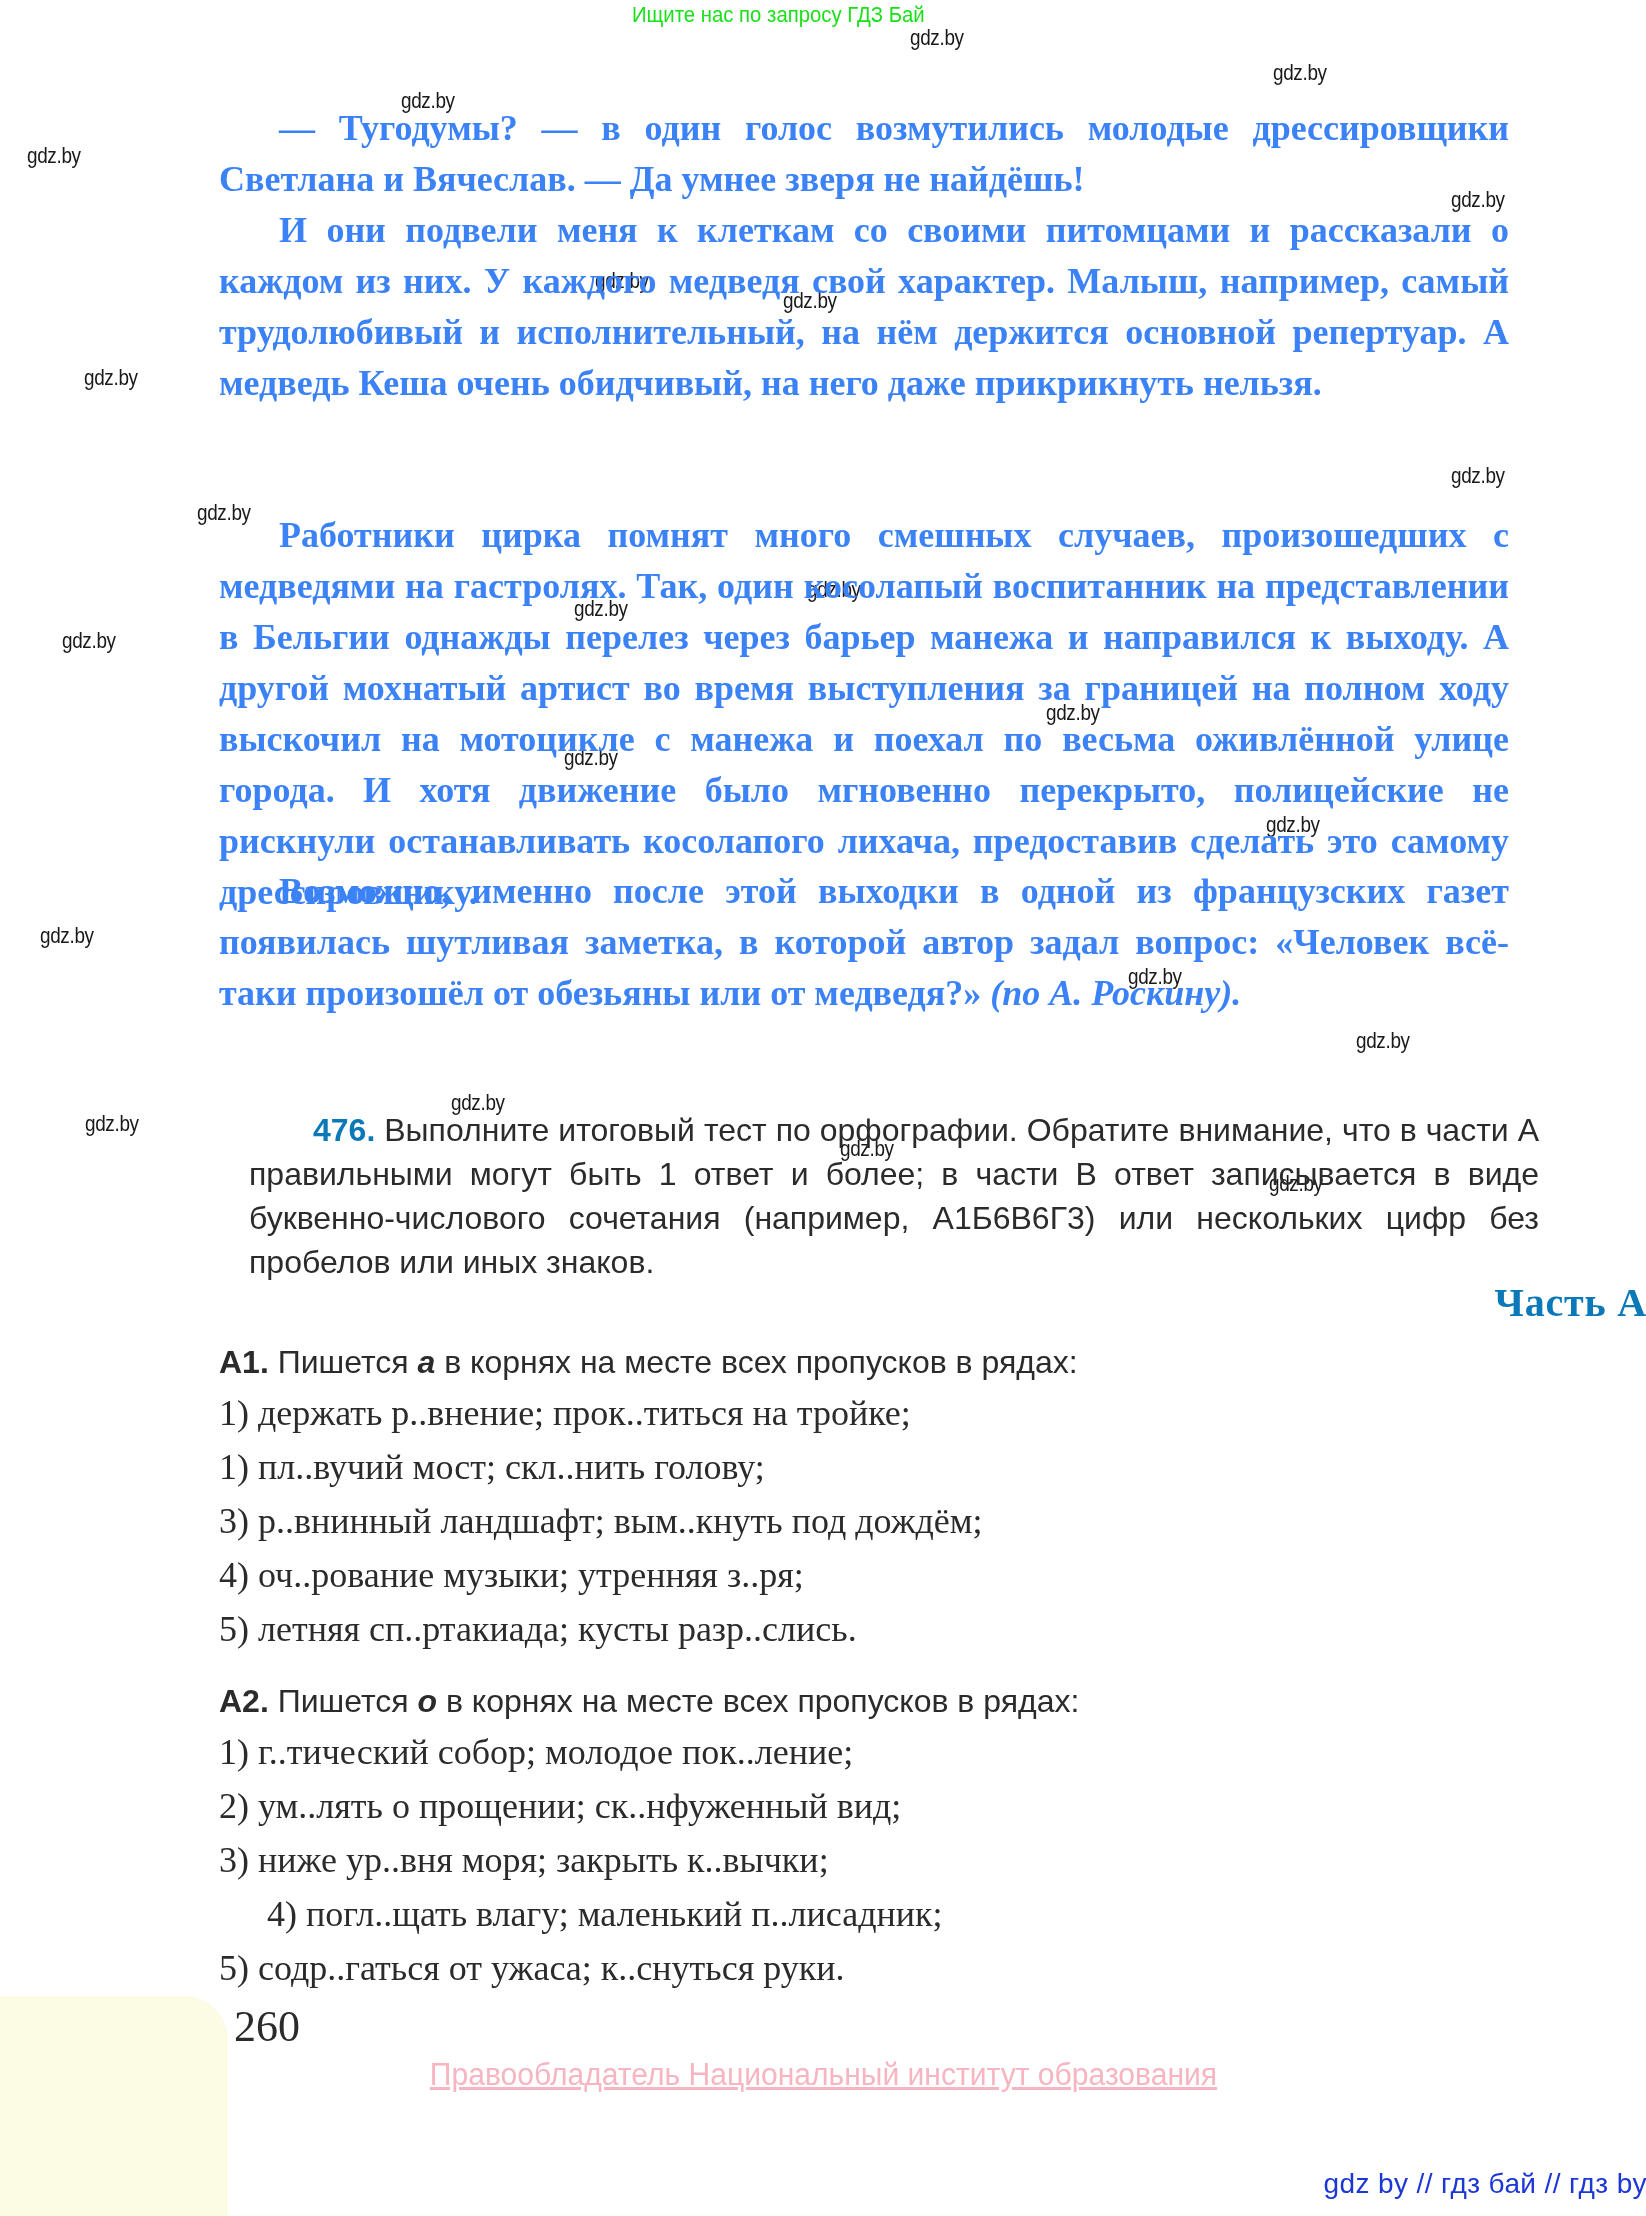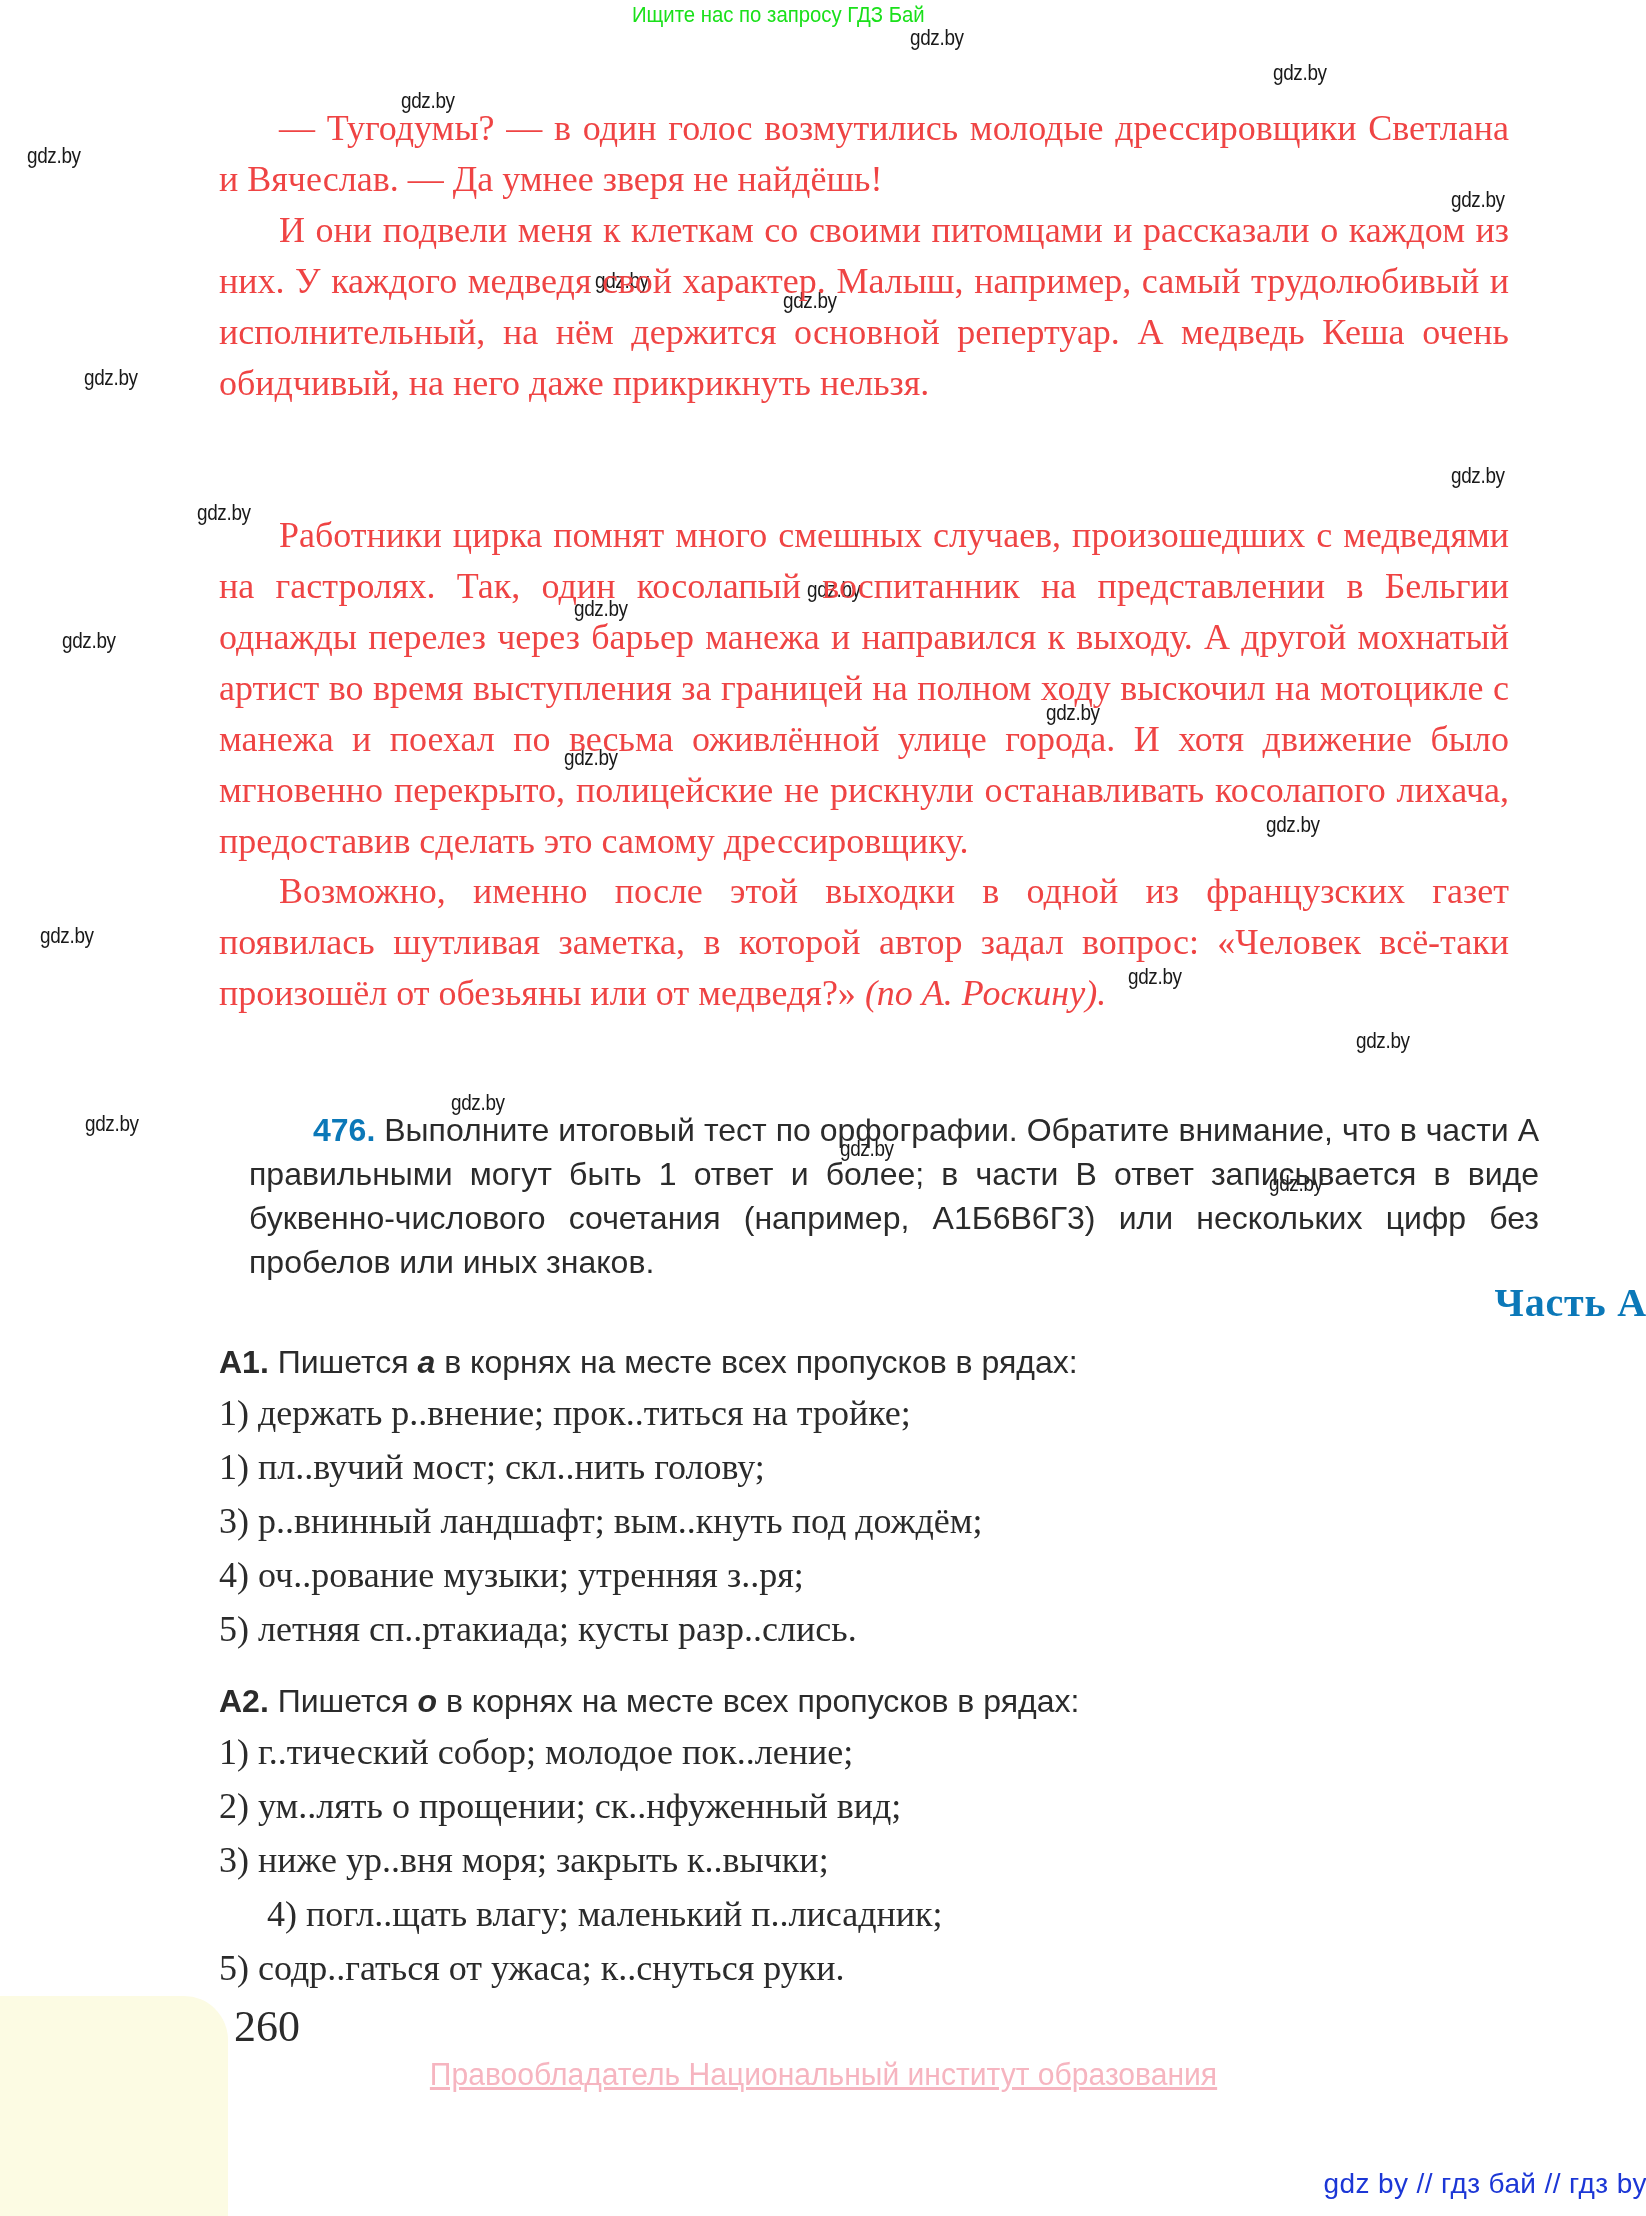--- a/index.html
+++ b/index.html
@@ -47,22 +47,23 @@
     left: 219px;
     width: 1290px;
   }
 
   .para {
     font-family: "Liberation Serif", serif;
     font-size: 36px;
     line-height: 51px;
     text-align: justify;
     text-justify: inter-word;
-    color: #ef4444;
+    color: #3b82f6;
     margin: 0;
+    font-weight: bold;
   }
   .para .ind { display: inline-block; width: 60px; }
   .para i { font-style: italic; }
 
   
   .ex-block {
     position: absolute;
     left: 219px;
     width: 1290px;
     font-family: "Liberation Sans", sans-serif;

